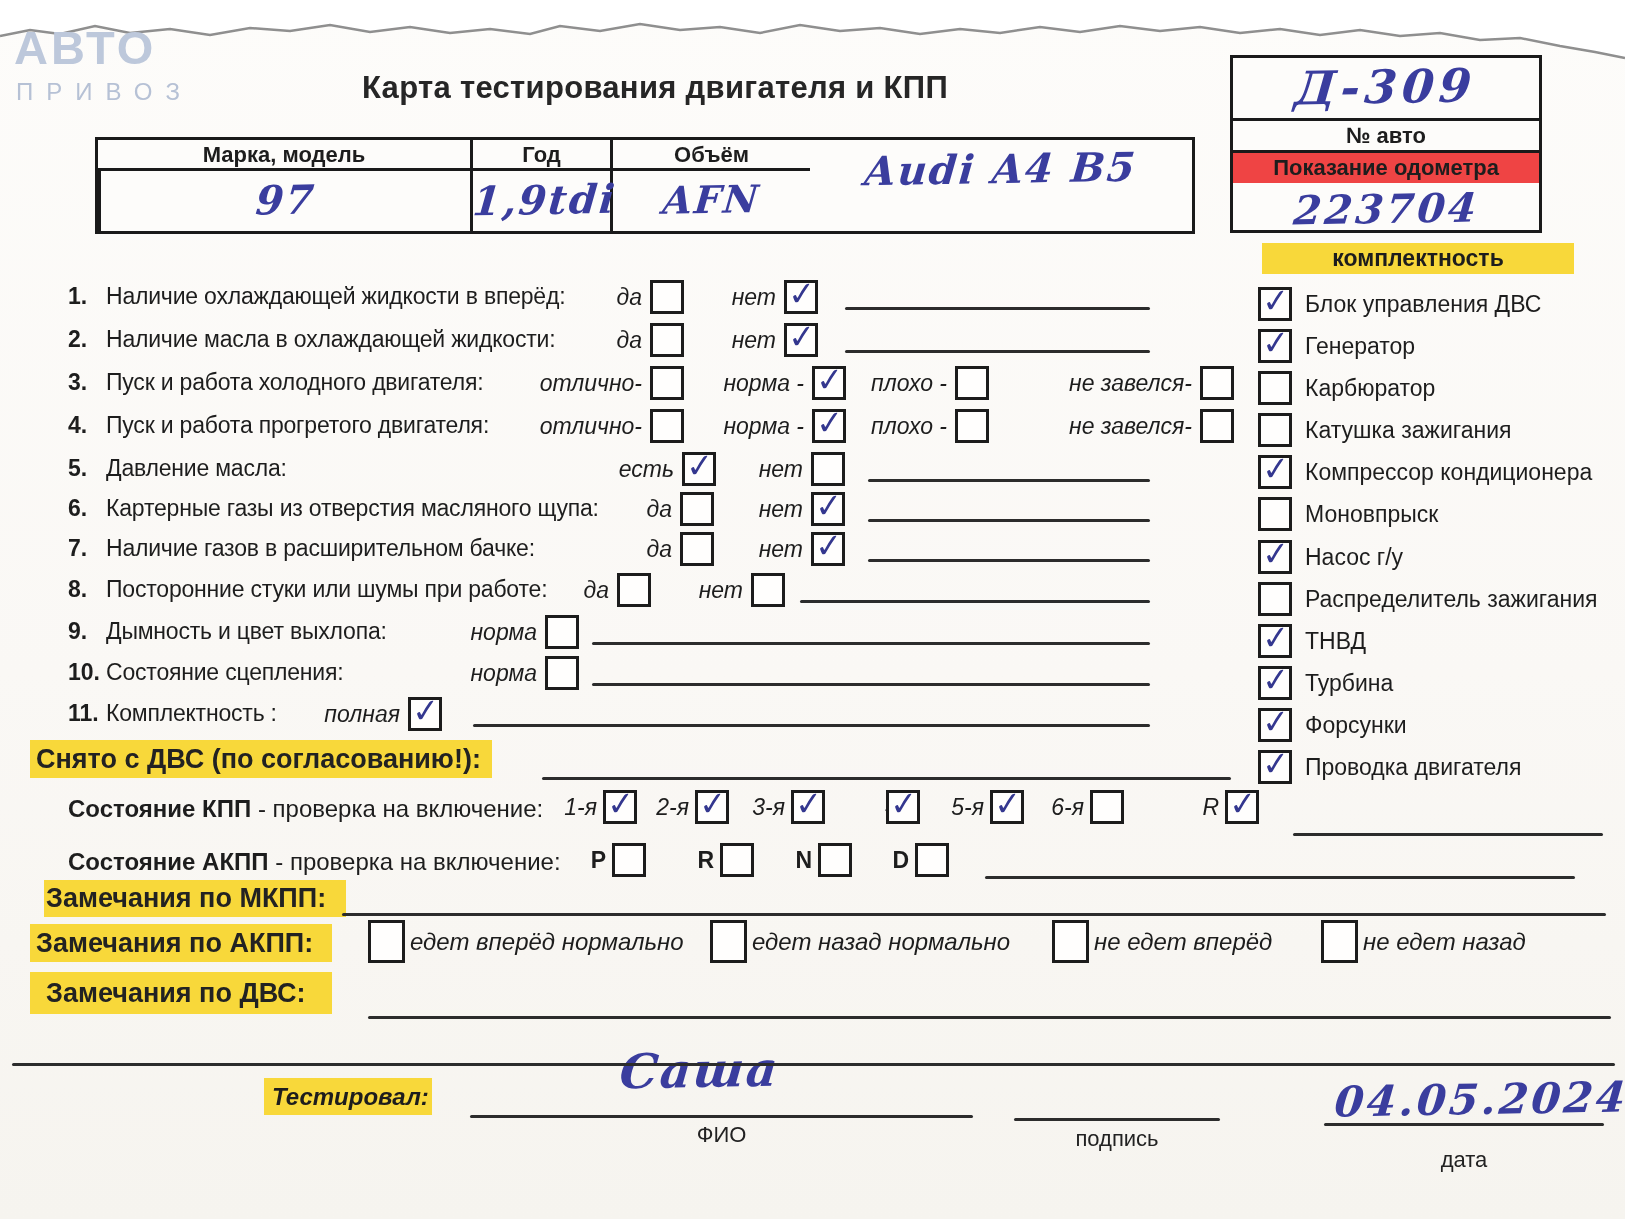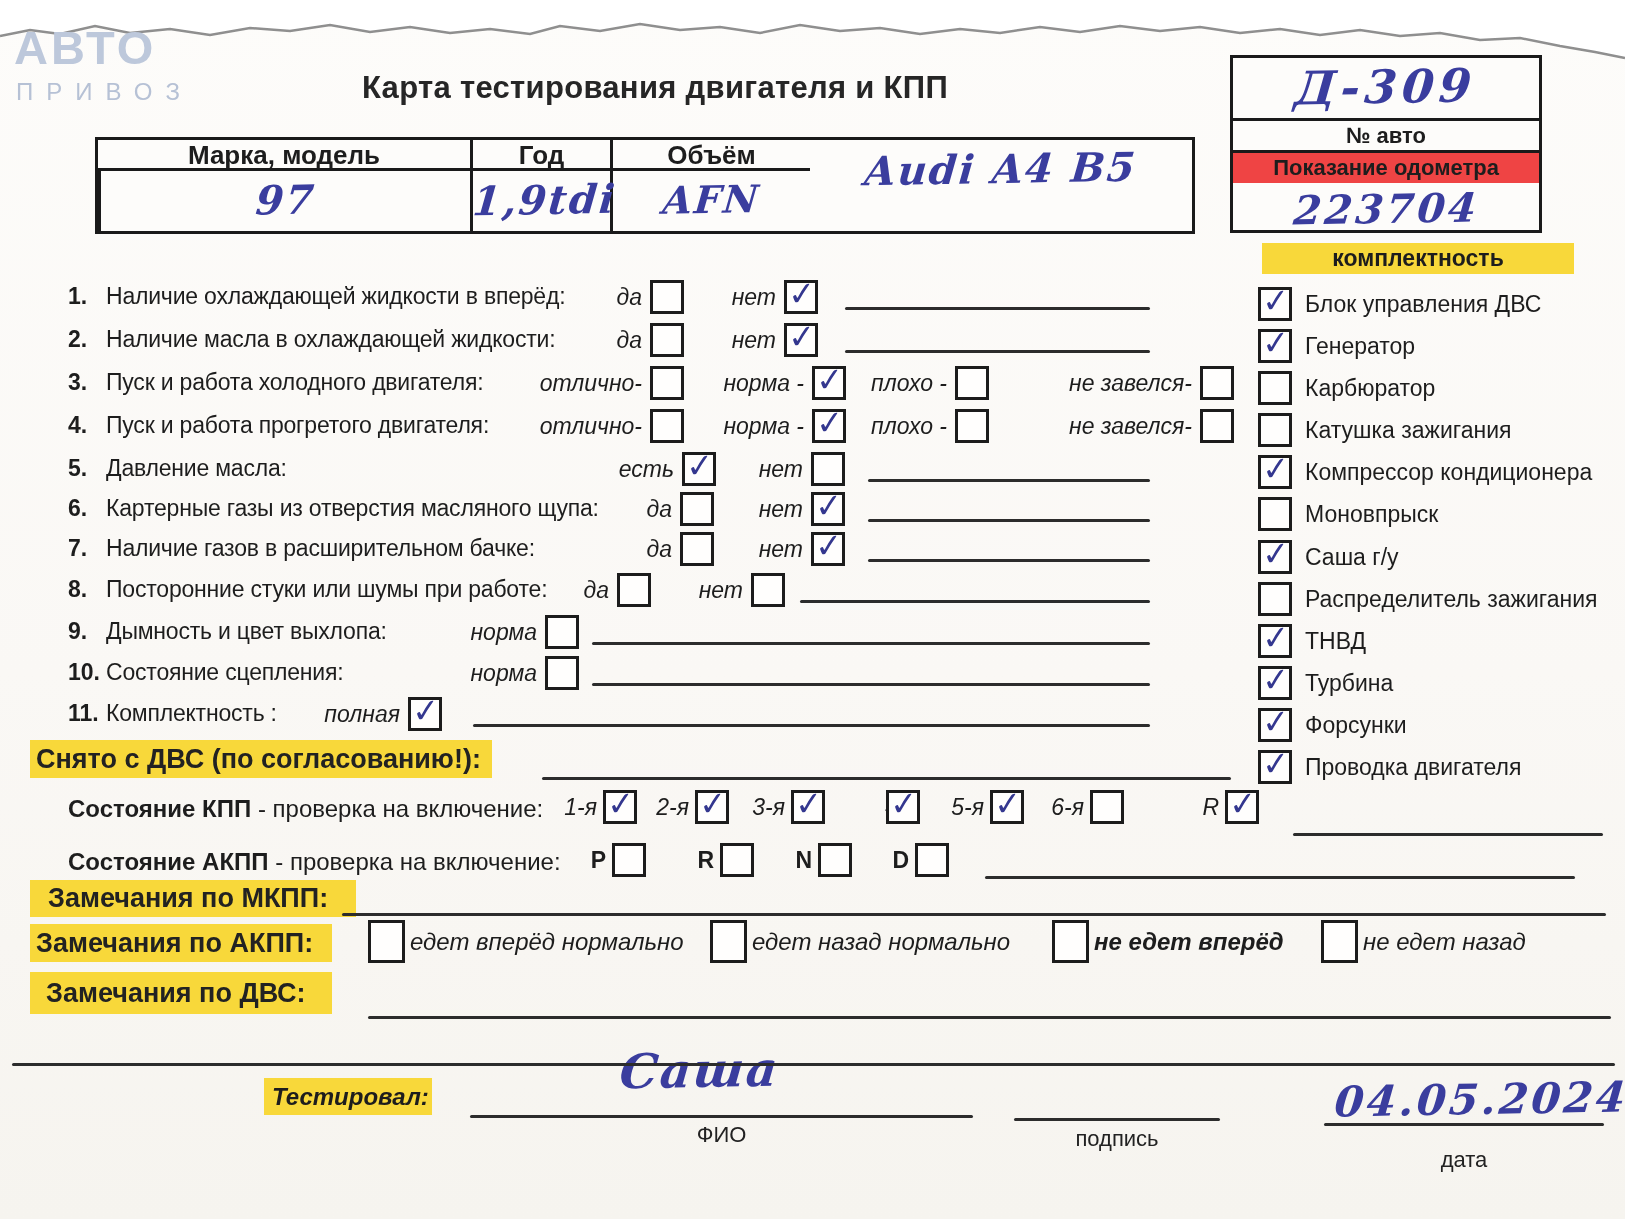--- a/index.html
+++ b/index.html
@@ -23,21 +23,21 @@
   .vb-code{height:60px;text-align:center;line-height:58px;}
   .vb-num{border-top:3px solid #1a1a1a;height:29px;line-height:29px;text-align:center;
           font-weight:bold;font-size:22px;}
   .vb-odol{border-top:3px solid #1a1a1a;background:#ef4444;height:30px;line-height:30px;
            text-align:center;font-weight:bold;font-size:22px;}
   .vb-odov{height:50px;text-align:center;line-height:52px;}
   
   .itable{position:absolute;left:95px;top:137px;width:1100px;border:3px solid #1a1a1a;
           box-sizing:border-box;display:grid;grid-template-columns:372px 140px 200px 1fr;
           grid-template-rows:31px 60px;background:#fdfcfa;}
-  .ithead{border-bottom:3px solid #1a1a1a;font-weight:bold;font-size:26px;
+  .ithead{border-bottom:3px solid #1a1a1a;font-weight:bold;font-size:22px;
           text-align:center;line-height:30px;}
   .itcell{text-align:center;line-height:58px;}
   .bl{border-left:3px solid #1a1a1a;}
   
   .hw{font-family:"DejaVu Serif", serif;font-style:italic;font-weight:bold;
       color:#3a3d9e;transform:skewX(-6deg) rotate(-1deg);display:inline-block;
       letter-spacing:2px;}
   
   .band{position:absolute;background:#f8d83a;}
   .band-label{font-weight:bold;font-size:27px;color:#222;}
@@ -94,21 +94,21 @@
 
   <div class="komp">комплектность</div>
 
   <div class="band" style="left:30px;top:740px;width:462px;height:38px;line-height:38px;padding-left:6px;box-sizing:border-box;">
     <span class="band-label">Снято с ДВС (по согласованию!):</span>
   </div>
 
   <div class="statelabel" style="left:68px;top:795px;"><b>Состояние КПП</b><span> - проверка на включение:</span></div>
   <div class="statelabel" style="left:68px;top:848px;"><b>Состояние АКПП</b><span> - проверка на включение:</span></div>
 
-  <div class="band" style="left:30px;top:880px;width:326px;height:37px;line-height:37px;padding-left:18px;box-sizing:border-box;">
+  <div class="band" style="left:44px;top:880px;width:302px;height:37px;line-height:37px;padding-left:2px;box-sizing:border-box;">
     <span class="band-label">Замечания по МКПП:</span>
   </div>
   <div class="band" style="left:30px;top:924px;width:302px;height:38px;line-height:38px;padding-left:6px;box-sizing:border-box;">
     <span class="band-label">Замечания по АКПП:</span>
   </div>
   <div class="band" style="left:30px;top:972px;width:302px;height:42px;line-height:42px;padding-left:16px;box-sizing:border-box;">
     <span class="band-label">Замечания по ДВС:</span>
   </div>
 
   <div class="band" style="left:264px;top:1078px;width:168px;height:37px;line-height:37px;padding-left:8px;box-sizing:border-box;">
@@ -280,21 +280,21 @@
     <div class="hline" style="left: 1293px; width: 310px; top: 833px;"></div>
     <div class="hline" style="left: 985px; width: 590px; top: 876px;"></div>
     <div class="hline" style="left: 342px; width: 1264px; top: 913px;"></div>
     <div class="hline" style="left: 368px; width: 1243px; top: 1016px;"></div>
     <div class="hline" style="left: 12px; width: 1603px; top: 1063px;"></div>
     <span class="checkbox big" style="left: 368px; top: 920px;"></span>
     <span class="optlabel" style="left: 410px; top: 928px; font-size: 24px;">едет вперёд нормально</span>
     <span class="checkbox big" style="left: 710px; top: 920px;"></span>
     <span class="optlabel" style="left: 752px; top: 928px; font-size: 24px;">едет назад нормально</span>
     <span class="checkbox big" style="left: 1052px; top: 920px;"></span>
-    <span class="optlabel" style="left: 1094px; top: 928px; font-size: 24px; font-weight: bold;">не едет вперёд</span>
+    <span class="optlabel" style="left: 1094px; top: 928px; font-size: 24px;">не едет вперёд</span>
     <span class="checkbox big" style="left: 1321px; top: 920px;"></span>
     <span class="optlabel" style="left: 1363px; top: 928px; font-size: 24px;">не едет назад</span>
     <span class="checkbox" style="left: 1258px; top: 287px;">
       <span class="tick">✓</span>
     </span>
     <span class="eqlabel" style="left: 1305px; top: 291px;">Блок управления ДВС</span>
     <span class="checkbox" style="left: 1258px; top: 329px;">
       <span class="tick">✓</span>
     </span>
     <span class="eqlabel" style="left: 1305px; top: 333px;">Генератор</span>
@@ -304,21 +304,21 @@
     <span class="eqlabel" style="left: 1305px; top: 417px;">Катушка зажигания</span>
     <span class="checkbox" style="left: 1258px; top: 455px;">
       <span class="tick">✓</span>
     </span>
     <span class="eqlabel" style="left: 1305px; top: 459px;">Компрессор кондиционера</span>
     <span class="checkbox" style="left: 1258px; top: 497px;"></span>
     <span class="eqlabel" style="left: 1305px; top: 501px;">Моновпрыск</span>
     <span class="checkbox" style="left: 1258px; top: 540px;">
       <span class="tick">✓</span>
     </span>
-    <span class="eqlabel" style="left: 1305px; top: 544px;">Саша г/у</span>
+    <span class="eqlabel" style="left: 1305px; top: 544px;">Насос г/у</span>
     <span class="checkbox" style="left: 1258px; top: 582px;"></span>
     <span class="eqlabel" style="left: 1305px; top: 586px;">Распределитель зажигания</span>
     <span class="checkbox" style="left: 1258px; top: 624px;">
       <span class="tick">✓</span>
     </span>
     <span class="eqlabel" style="left: 1305px; top: 628px;">ТНВД</span>
     <span class="checkbox" style="left: 1258px; top: 666px;">
       <span class="tick">✓</span>
     </span>
     <span class="eqlabel" style="left: 1305px; top: 670px;">Турбина</span>

